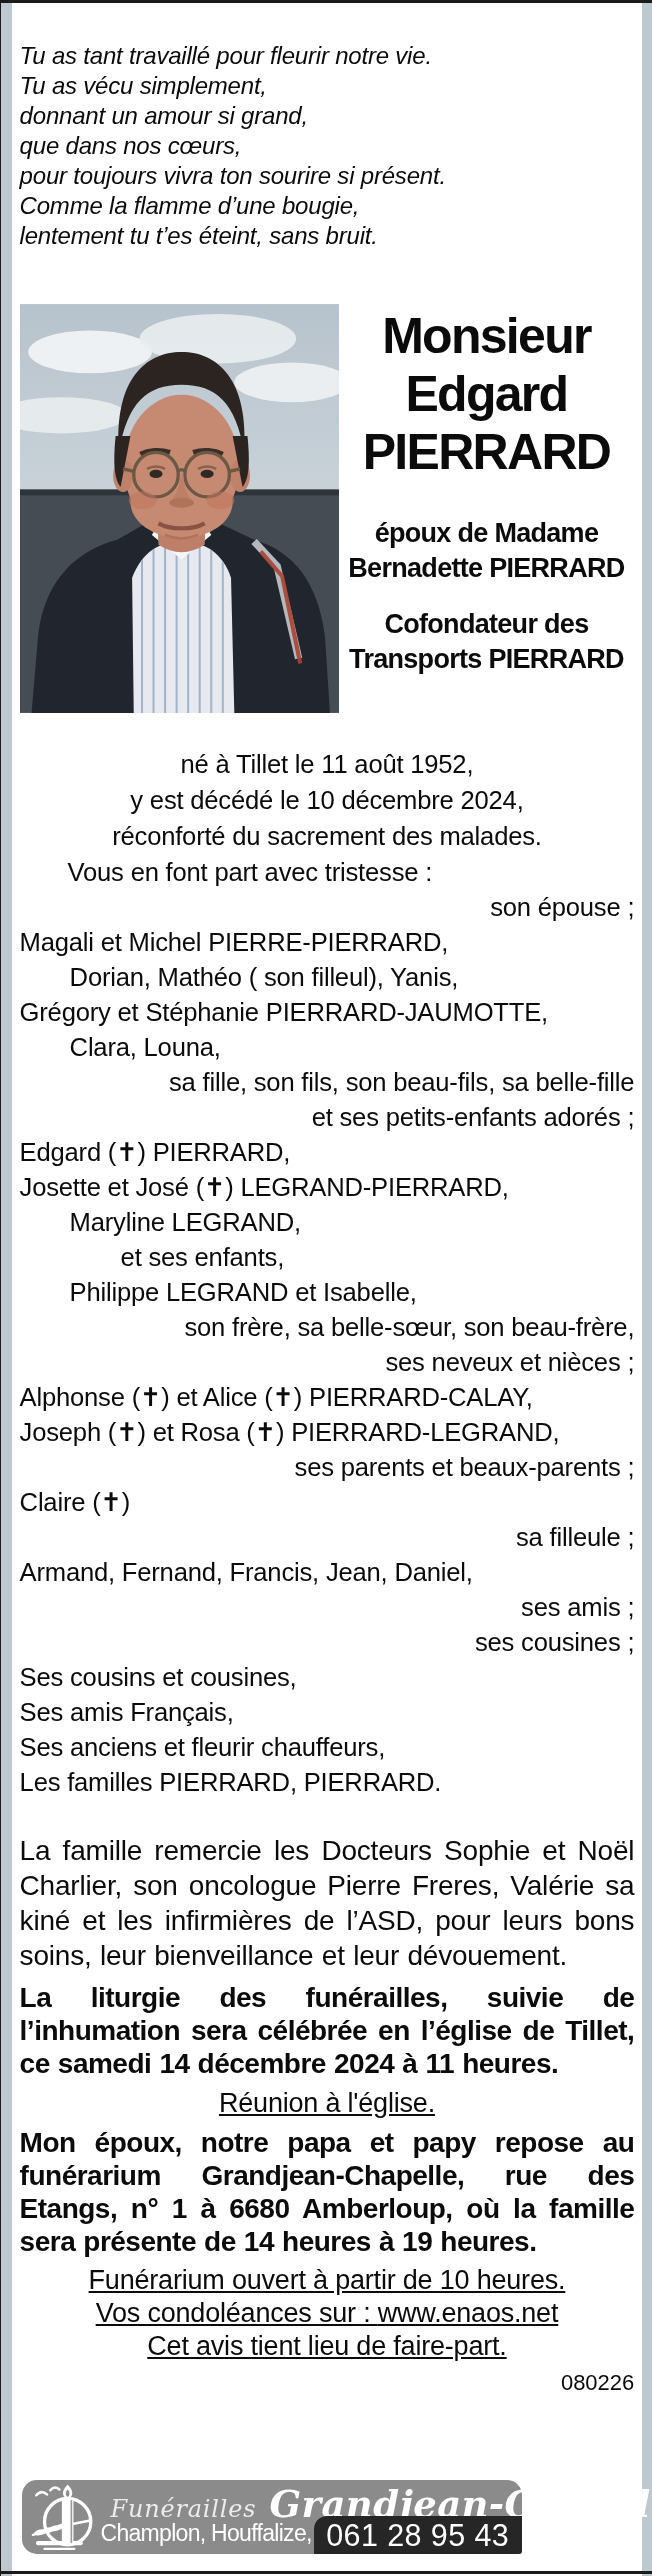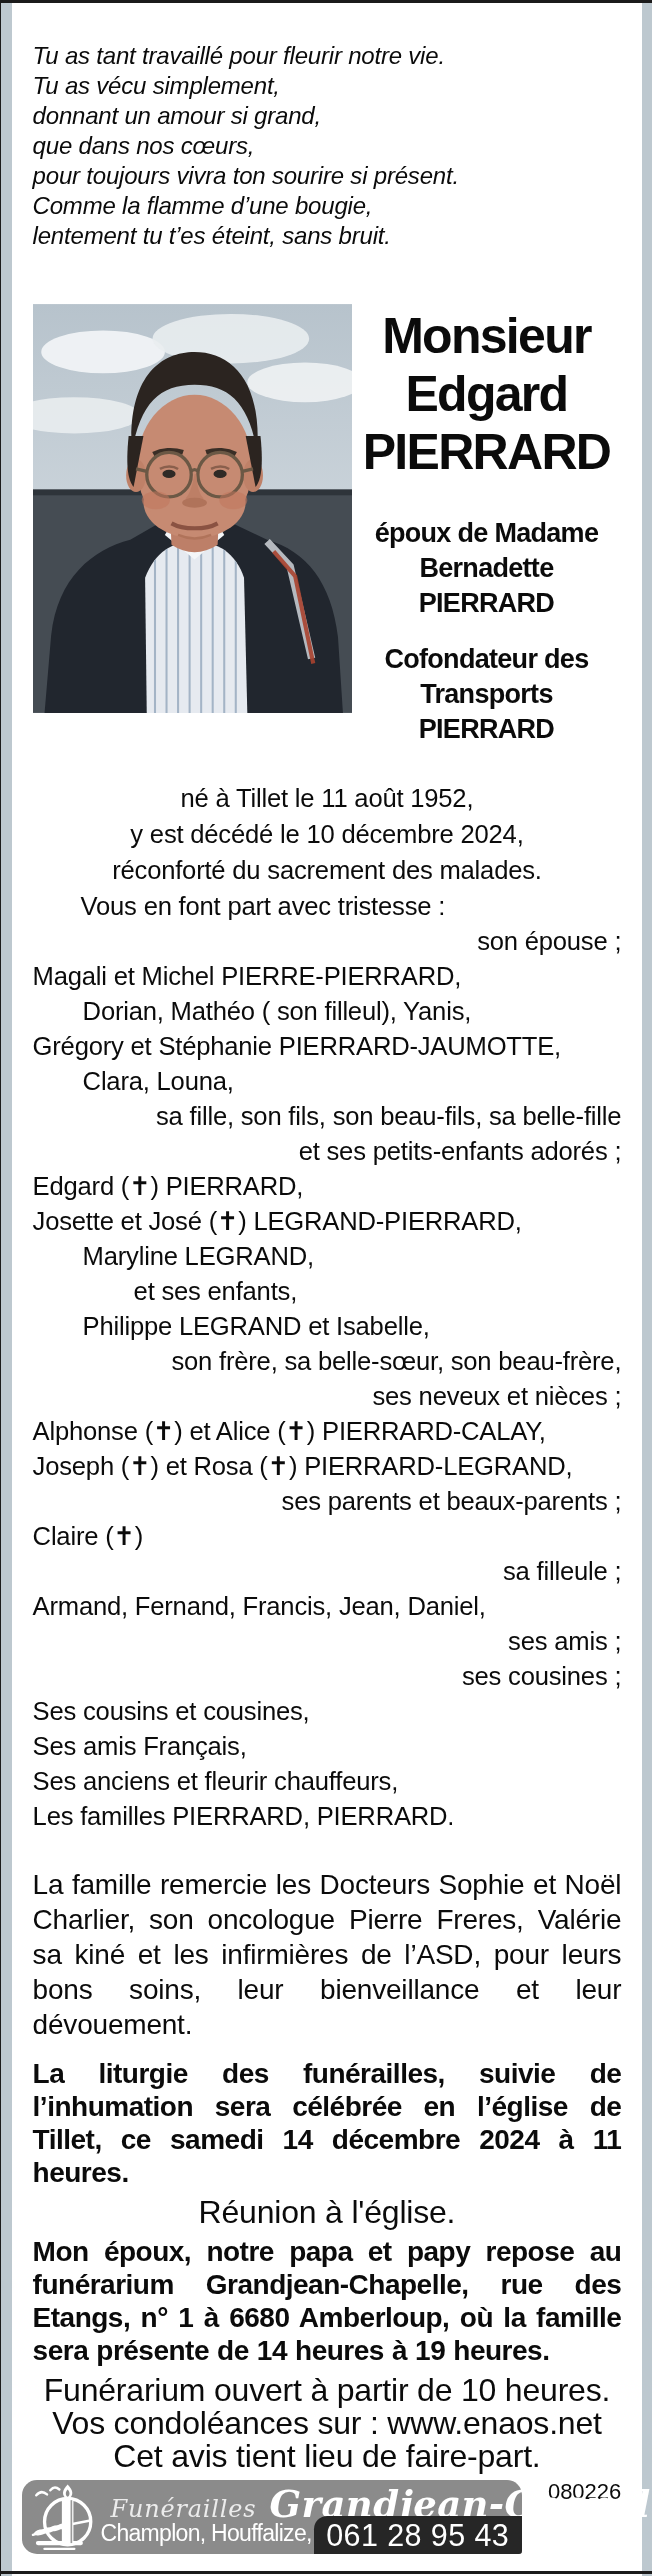--- a/index.html
+++ b/index.html
@@ -14,21 +14,21 @@
     width:653px; height:2576px;
     background:#fff;
     overflow:hidden;
   }
   .edge-top  { position:absolute; top:0; left:0; right:0; height:2.5px; background:var(--frame-line,#1b1b1b); }
   .edge-bottom { position:absolute; bottom:1.7px; left:0; right:0; height:3.3px; background:var(--frame-line,#1b1b1b); }
   .band-left  { position:absolute; left:0;  top:2.5px; bottom:0; width:11.6px; background:var(--band,#bdc8cf); border-left:1.7px solid var(--frame-line,#1b1b1b); }
   .band-right { position:absolute; right:0; top:2.5px; bottom:0; width:10.7px; background:var(--band,#bdc8cf); }
   .content {
     position:absolute; left:11.6px; right:10.7px; top:2.5px; bottom:5px;
-    padding:0 21px;
+    padding:0 8px;
     letter-spacing:-0.2px;
   }
 
   .poem { margin-top:38px; font-style:italic; font-size:24px; line-height:30px; }
 
   .header-row { margin-top:53px; display:flex; }
   .photo { width:319px; height:409px; flex:none; display:block; }
   .title-col { flex:1; text-align:center; padding-top:3.3px; }
   .main-title { font-weight:bold; font-size:50px; line-height:58px; letter-spacing:-1.7px; }
   .subtitle { font-weight:bold; font-size:27px; line-height:35px; letter-spacing:-0.7px; }
@@ -39,22 +39,22 @@
   .announce { font-size:25.6px; line-height:36px; padding-left:48px; }
 
   .family { font-size:25.6px; line-height:35px; }
   .family .i1 { padding-left:50px; }
   .family .i2 { padding-left:101px; }
   .family .r  { text-align:right; }
 
   .para { text-align:justify; font-size:28px; line-height:35px; word-spacing:0.8px; }
   .thanks { margin-top:33px; }
   .boldpara { font-weight:bold; line-height:33px; letter-spacing:-0.5px; }
-  .liturgy { margin-top:15px; }
-  .centerline { text-align:center; font-size:32px; line-height:36px; }
+  .liturgy { margin-top:8px; }
+  .centerline { text-align:center; font-size:27px; line-height:36px;text-decoration:underline; }
   .reunion { margin-top:5px; }
   .funerarium { margin-top:5px; }
   .open { margin-top:6.6px; line-height:33px; }
   .condolences { line-height:33px; }
   .notice { line-height:33px; }
   .ref { text-align:right; font-size:22px; line-height:26.4px; margin-top:6.6px; letter-spacing:0; }
 
   .banner {
     position:absolute; left:21.5px; top:2480px; width:500px; height:74px;
     background:var(--banner-bg,#8b8b8b);

